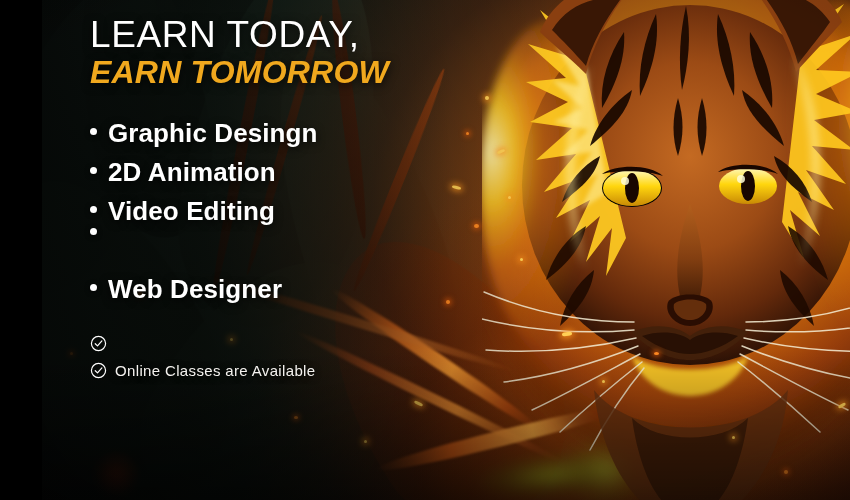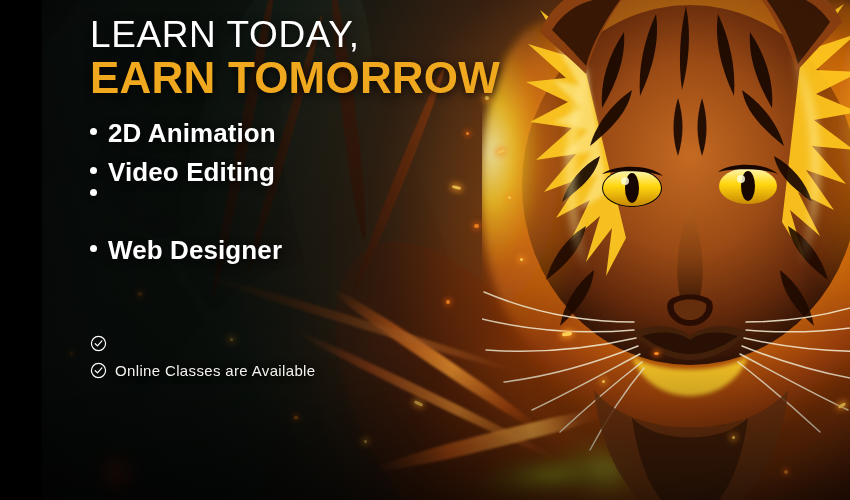--- a/index.html
+++ b/index.html
@@ -103,27 +103,28 @@
     font-weight: 300;
     letter-spacing: 0.6px;
     color: #ffffff;
     line-height: 1;
     white-space: nowrap;
     text-shadow: 0 2px 10px rgba(0,0,0,.75);
   }
   .headline-2 {
     position: absolute;
     left: 48px; top: 56px;
-    font-size: 44px;
+    font-size: 32px;
     font-weight: 700;
     letter-spacing: 0.2px;
     color: #f0a81e;
     line-height: 1;
     white-space: nowrap;
     text-shadow: 0 2px 10px rgba(0,0,0,.8);
+    font-style: italic;
   }
 
   .course-list {
     position: absolute;
     left: 48px; top: 118px;
     margin: 0; padding: 0;
     list-style: none;
   }
   .course-item {
     display: flex;
@@ -385,20 +386,24 @@
 
   <div class="content">
 
     <div class="headline-1">LEARN TODAY,</div>
 
     <div class="headline-2">EARN TOMORROW</div>
 
     <ul class="course-list">
       <li class="course-item">
         <span class="course-bullet"></span>
+        <span>Graphic Desingn</span>
+      </li>
+      <li class="course-item">
+        <span class="course-bullet"></span>
         <span>2D Animation</span>
       </li>
       <li class="course-item">
         <span class="course-bullet"></span>
         <span>Video Editing</span>
       </li>
       <li class="course-item">
         <span class="course-bullet"></span>
       </li>
       <li class="course-item">

